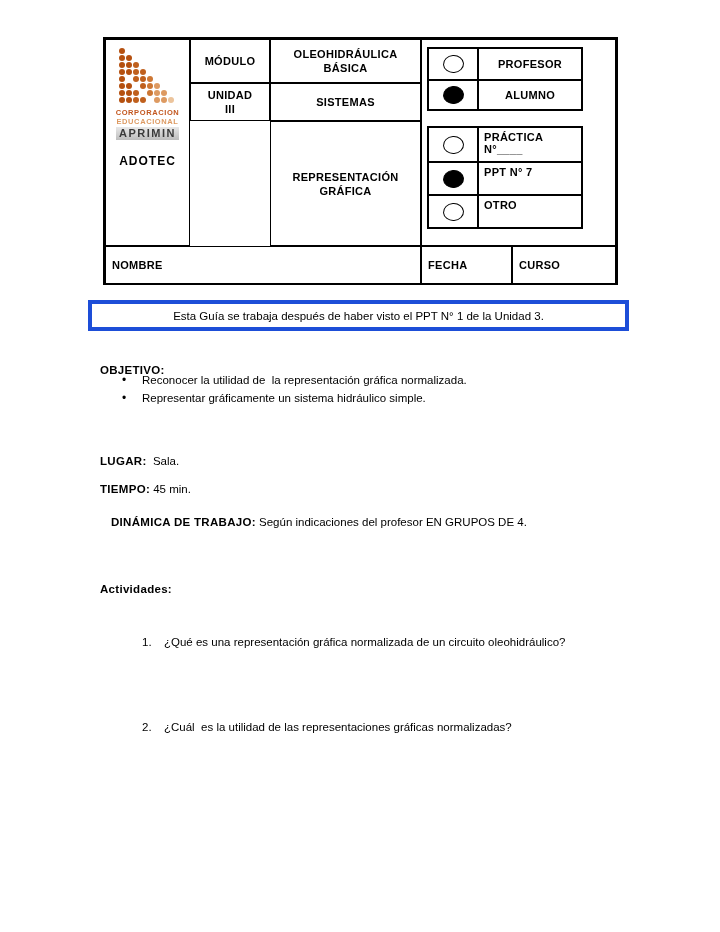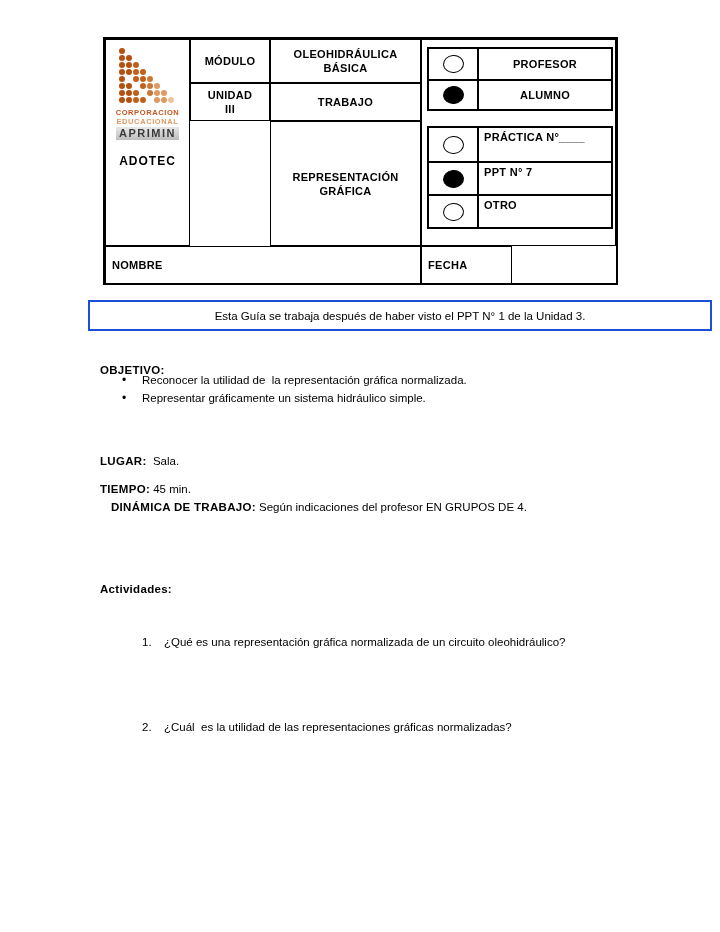--- a/index.html
+++ b/index.html
@@ -44,21 +44,21 @@
   .dot { position: absolute; width: 6px; height: 6px; border-radius: 50%; }
   .org-line1 { font-size: 7.5px; font-weight: bold; letter-spacing: 0.6px; line-height: 9px; }
   .org-line2 { font-size: 7.5px; font-weight: bold; letter-spacing: 0.6px; line-height: 9px; }
   .org-line3 {
     font-size: 11px; font-weight: bold; letter-spacing: 1.5px; line-height: 13px;
     background: linear-gradient(#e8e8e8, #bdbdbd); padding: 0 3px; margin-top: 1px;
   }
   .adotec { font-size: 12px; font-weight: bold; letter-spacing: 1px; margin-top: 14px; }
 
   
-  .sub-table { border: 2px solid #000; width: 186px; margin-left: 1px; background: #fff; }
+  .sub-table { border: 2px solid #000; width: 156px; margin-left: 1px; background: #fff; }
   .sub-table.first { margin-top: 1px; }
   .sub-table.second { margin-top: 15px; }
   .sub-row { display: flex; }
   .sub-row + .sub-row { border-top: 2px solid #000; }
   .check-col {
     width: 50px; flex: 0 0 50px; border-right: 2px solid #000;
     display: flex; align-items: center; justify-content: center;
   }
   .opt-label { flex: 1; font-weight: bold; font-size: 11px; letter-spacing: 0.3px; }
   .sub-table.first .sub-row { height: 30px; }
@@ -66,22 +66,22 @@
   .sub-table.second .sub-row { height: 33px; }
   .sub-table.second .opt-label { padding: 3px 0 0 5px; }
   .circle {
     width: 21px; height: 18px; border: 1.6px solid #000; border-radius: 50%;
     transform: rotate(-4deg); background: #fff;
   }
   .circle.filled { background: #000; }
 
   
   .note-box {
-    position: absolute; left: 88px; top: 300px; width: 624px; height: 31px;
-    border: 2px solid #1d4ed8; display: flex; align-items: center; justify-content: center;
+    position: absolute; left: 88px; top: 300px; width: 541px; height: 31px;
+    border: 4px solid #1d4ed8; display: flex; align-items: center; justify-content: center;
     font-size: 11.5px;
   }
 
   
   .sec-title { position: absolute; left: 100px; font-weight: bold; font-size: 11.5px; letter-spacing: 0.3px; }
   .bullets { position: absolute; left: 122px; top: 372px; list-style: none; }
   .bullets li { font-size: 11.5px; line-height: 17.5px; white-space: pre-wrap; position: relative; padding-left: 20px; }
   .bullets li::before { content: "•"; position: absolute; left: 0; font-size: 12px; }
   .detail-line { position: absolute; left: 100px; font-size: 11.5px; white-space: pre-wrap; }
   .detail-line b { letter-spacing: 0.3px; }
@@ -142,21 +142,21 @@
     </div>
     <div class="cell c-oleo">
       <span class="hdr-label">OLEOHIDRÁULICA
 BÁSICA</span>
     </div>
     <div class="cell c-unidad">
       <span class="hdr-label">UNIDAD
 III</span>
     </div>
     <div class="cell c-sistemas">
-      <span class="hdr-label">TRABAJO</span>
+      <span class="hdr-label">SISTEMAS</span>
     </div>
     <div class="cell c-repr">
       <span class="hdr-label">REPRESENTACIÓN
 GRÁFICA</span>
     </div>
 
     <div class="cell no-center right-region">
 
       <div class="sub-table first">
         <div class="sub-row">
@@ -194,36 +194,39 @@
         </div>
       </div>
 
     </div>
 
     <div class="cell c-nombre">
       <span class="hdr-label">NOMBRE</span>
     </div>
     <div class="cell c-fecha">
       <span class="hdr-label">FECHA</span>
+    </div>
+    <div class="cell c-curso">
+      <span class="hdr-label">CURSO</span>
     </div>
   </div>
 
   <div class="note-box">
     <span>Esta Guía se trabaja después de haber visto el PPT N° 1 de la Unidad 3.</span>
   </div>
 
   <div class="sec-title" style="top:364px;">OBJETIVO:</div>
   <ul class="bullets">
     <li>Reconocer la utilidad de  la representación gráfica normalizada.</li>
     <li>Representar gráficamente un sistema hidráulico simple.</li>
   </ul>
 
   <div class="detail-line" style="top:455px;"><b>LUGAR:</b><span>  Sala.</span></div>
   <div class="detail-line" style="top:483px;"><b>TIEMPO:</b><span> 45 min.</span></div>
-  <div class="detail-line" style="top:501px;padding-left:11px;"><b>DINÁMICA DE TRABAJO:</b><span> Según indicaciones del profesor EN GRUPOS DE 4.</span></div>
+  <div class="detail-line" style="top:516px;padding-left:11px;"><b>DINÁMICA DE TRABAJO:</b><span> Según indicaciones del profesor EN GRUPOS DE 4.</span></div>
 
   <div class="sec-title" style="top:583px;">Actividades:</div>
 
   <div class="question" style="top:632px;">
     <span class="q-num">1.</span>
     <span class="q-text">¿Qué es una representación gráfica normalizada de un circuito oleohidráulico?</span>
   </div>
 
   <div class="question" style="top:717px;">
     <span class="q-num">2.</span>

